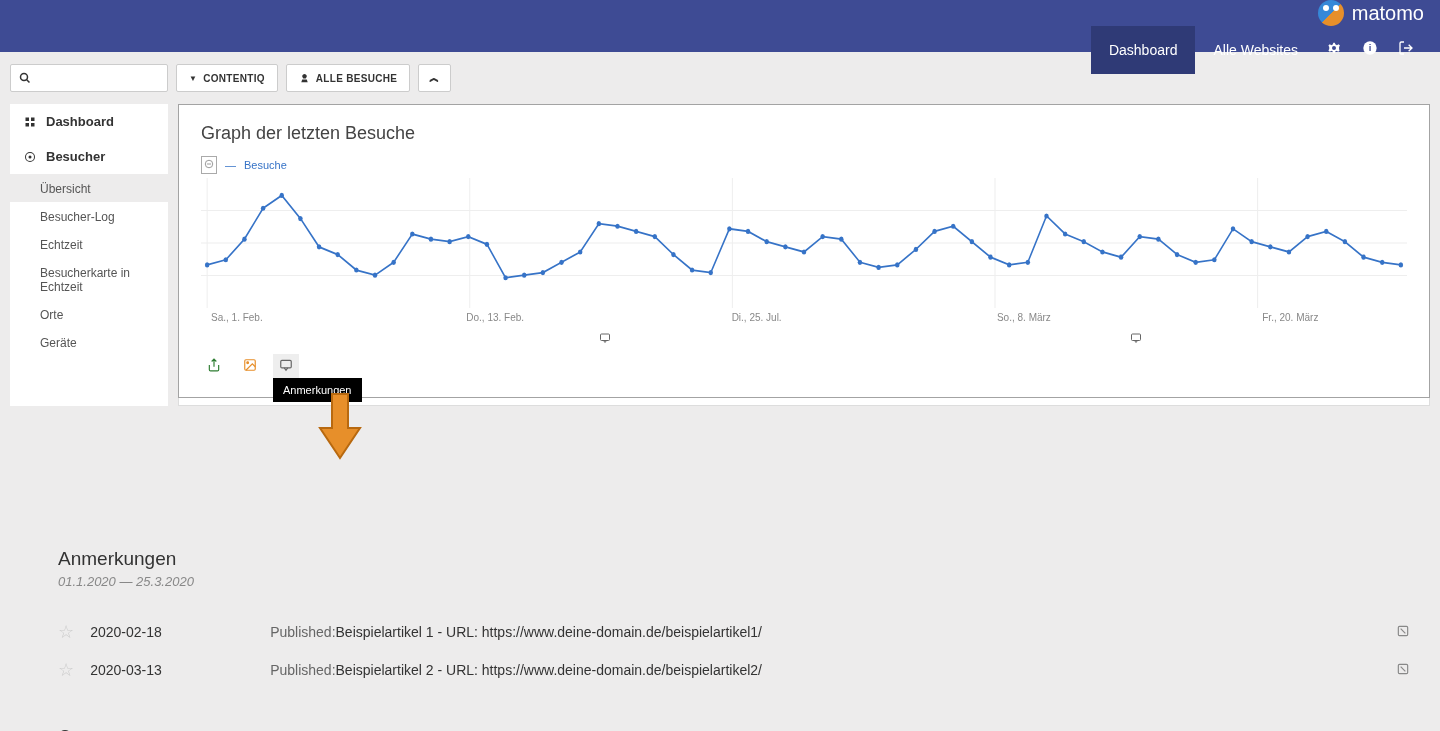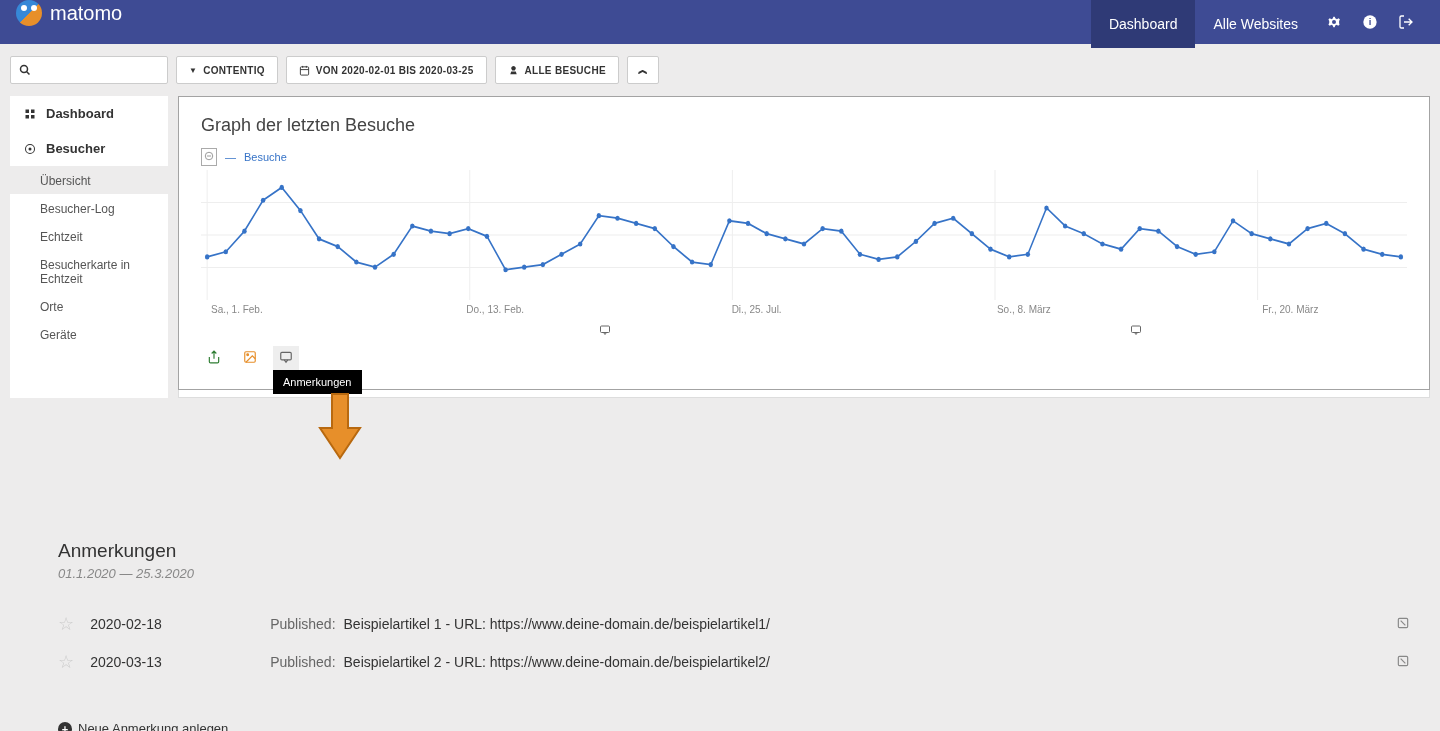--- a/index.html
+++ b/index.html
@@ -1,19 +1,19 @@
 <!DOCTYPE html>
 <html><head>
 <meta charset="utf-8">
 <style>
 * { margin: 0; padding: 0; box-sizing: border-box; font-family: Arial, sans-serif; }
 body { background: #edecec; overflow: hidden; width: 1440px; height: 731px; }
 
 
-.header { background: #3e4b94; height: 44px; display: flex; align-items: flex-start; justify-content: space-between; padding: 0 16px; }
+.header { background: #3e4b94; height: 52px; display: flex; align-items: flex-end; justify-content: space-between; padding: 0 16px; flex-direction: column; }
 .logo { display: flex; align-items: center; color: white; font-size: 20px; font-weight: 500; }
 .logo-icon { width: 26px; height: 26px; border-radius: 50%; background: linear-gradient(135deg, #3688d8 0%, #3688d8 50%, #e78f2a 50%, #e78f2a 100%); margin-right: 8px; position: relative; }
 .logo-icon::before { content: ''; position: absolute; width: 6px; height: 6px; background: white; border-radius: 50%; top: 5px; left: 5px; }
 .logo-icon::after { content: ''; position: absolute; width: 6px; height: 6px; background: white; border-radius: 50%; top: 5px; right: 5px; }
 .header-nav { display: flex; align-items: center; gap: 0; }
 .header-nav-item { color: white; padding: 0 18px; height: 48px; display: flex; align-items: center; cursor: pointer; font-size: 14px; }
 .header-nav-item.active { background: #2f3a76; }
 .header-icon { color: white; cursor: pointer; padding: 0 10px; font-size: 16px; }
 
 
@@ -51,21 +51,21 @@
 
 .arrow-down { position: absolute; left: 318px; top: 392px; }
 
 
 .annotations-panel { margin-left: 58px; margin-top: 142px; margin-right: 30px; }
 .annotations-title { font-size: 19px; color: #333; margin-bottom: 4px; font-weight: normal; }
 .annotations-daterange { font-size: 13px; color: #888; font-style: italic; margin-bottom: 24px; }
 .annotation-row { display: flex; align-items: center; padding: 8px 0; }
 .star { color: #ccc; font-size: 18px; margin-right: 16px; cursor: pointer; }
 .ann-date { font-size: 14px; color: #333; width: 180px; }
-.ann-label { font-size: 14px; color: #666; margin-right: 8px; }
+.ann-label { font-size: 14px; color: #666; }
 .ann-text { font-size: 14px; color: #333; flex: 1; }
 .ann-edit { color: #888; cursor: pointer; font-size: 15px; }
 .new-annotation { margin-top: 40px; display: flex; align-items: center; gap: 6px; font-size: 13px; color: #333; cursor: pointer; }
 .new-annotation-icon { width: 14px; height: 14px; border-radius: 50%; background: #333; color: white; display: flex; align-items: center; justify-content: center; font-size: 11px; font-weight: bold; }
 </style>
 </head>
 <body>
 
 <div class="header">
   <div class="logo">
@@ -97,29 +97,20 @@
 <div class="toolbar">
   <div class="search-box">
     <svg width="12" height="12" viewBox="0 0 24 24" fill="none" stroke="#333" stroke-width="3">
         <circle cx="10" cy="10" r="7"></circle>
         <line x1="21" y1="21" x2="15" y2="15"></line>
       </svg>
   </div>
   <div class="toolbar-btn">
     <span style="font-size:8px">▼</span>
     <span>CONTENTIQ</span>
-  </div>
-  <div class="toolbar-btn">
-    <svg width="11" height="11" viewBox="0 0 24 24" fill="none" stroke="#333" stroke-width="2">
-        <rect x="3" y="4" width="18" height="18" rx="2"></rect>
-        <line x1="3" y1="10" x2="21" y2="10"></line>
-        <line x1="8" y1="2" x2="8" y2="6"></line>
-        <line x1="16" y1="2" x2="16" y2="6"></line>
-      </svg>
-    <span>VON 2020-02-01 BIS 2020-03-25</span>
   </div>
   <div class="toolbar-btn">
     <svg width="11" height="11" viewBox="0 0 24 24" fill="#333">
         <path d="M12 2a5 5 0 00-3 9v1h6v-1a5 5 0 00-3-9zM7 14h10l2 6H5l2-6z"></path>
       </svg>
     <span>ALLE BESUCHE</span>
   </div>
   <div class="toolbar-btn" style="padding:0 10px">
     <span style="font-size:10px">︽</span>
   </div>

